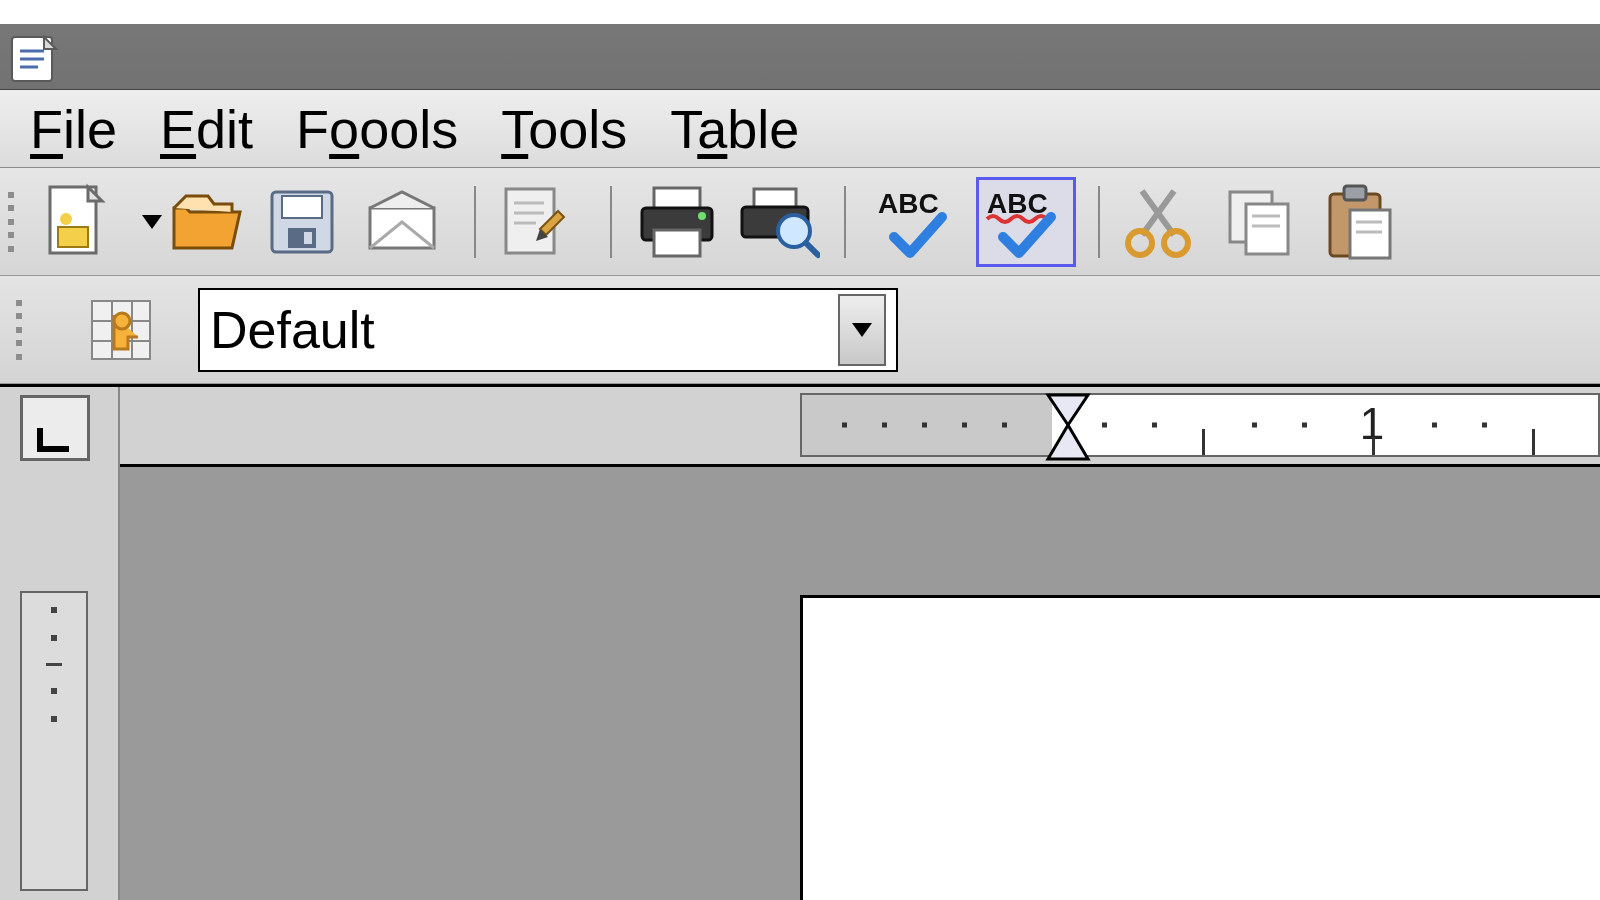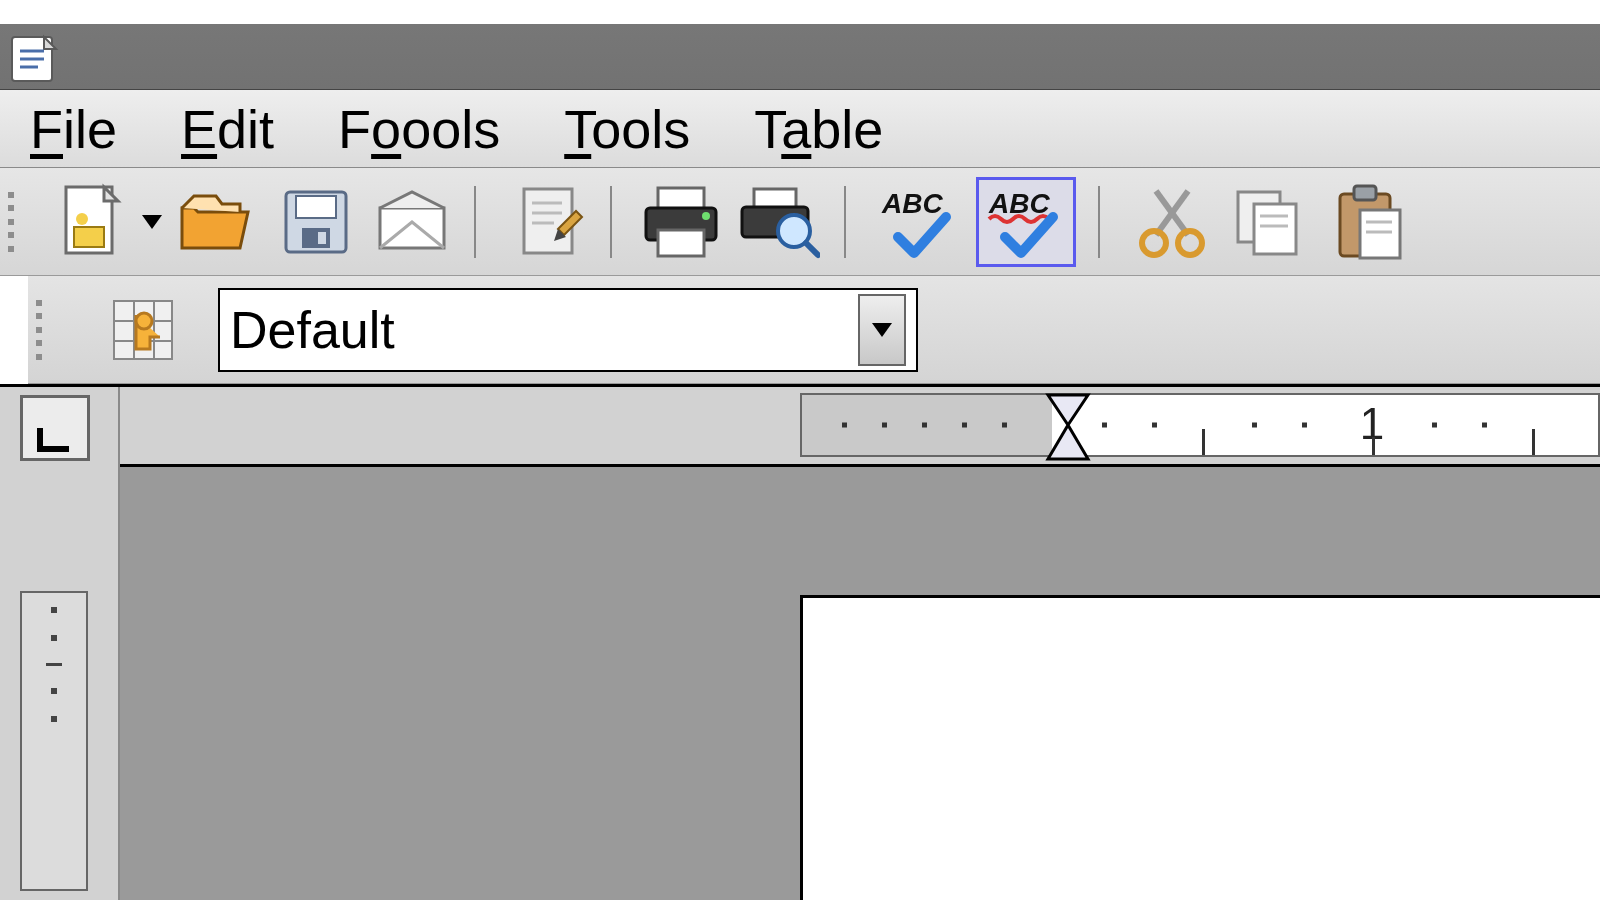--- a/index.html
+++ b/index.html
@@ -16,21 +16,21 @@
     position: relative;
   }
   .titlebar .app-icon { margin-left: 10px; }
 
   .menubar {
     height: 78px;
     background: linear-gradient(to bottom, #eee 0%, #dcdcdc 100%);
     border-bottom: 1px solid #8a8a8a;
     display: flex; align-items: center;
     padding-left: 30px;
-    gap: 64px;
+    gap: 43px;
   }
   .menu-item {
     font-size: 54px;
     color: #000;
     cursor: default;
     white-space: nowrap;
   }
   .menu-item .ul { text-decoration: underline; text-underline-offset: 6px; }
 
   .toolbar {
@@ -42,44 +42,42 @@
   }
   .grips {
     width: 16px; height: 80px;
     display: flex; flex-direction: column; justify-content: space-between;
     padding: 10px 0; margin-right: 14px;
   }
   .grips span { width: 6px; height: 6px; background: #8d8d8d; display: block; }
 
   .tb-btn {
     height: 90px; min-width: 90px;
-    display: flex; align-items: center; justify-content: flex-end;
+    display: flex; align-items: center; justify-content: flex-start;
     margin: 0 4px;
     border: 2px solid transparent;
     background: transparent;
-    font-style: italic;
   }
   .tb-btn.selected { border: 3px solid #5a5aee; background: #dcdce8; }
   .tb-sep { width: 2px; height: 72px; background: #888; margin: 0 18px; }
 
   .dd-arrow {
     width: 0; height: 0;
     border-left: 10px solid transparent; border-right: 10px solid transparent;
     border-top: 14px solid #000;
     margin-left: 6px;
   }
 
   .toolbar2 {
     height: 108px;
     background: linear-gradient(to bottom, #e4e4e4 0%, #d4d4d4 100%);
     border-bottom: 1px solid #9a9a9a;
     display: flex; align-items: center;
-    padding-left: 8px;
+    padding-left: 16px;
     gap: 36px;
-    margin-left: 28px;
   }
   .combo {
     height: 84px; background: #fff; border: 2px solid #000;
     display: flex; align-items: center;
     font-size: 52px;
     padding: 0 10px;
   }
   .combo .combo-text { flex: 1; }
   .combo .combo-btn {
     width: 48px; height: 72px;

